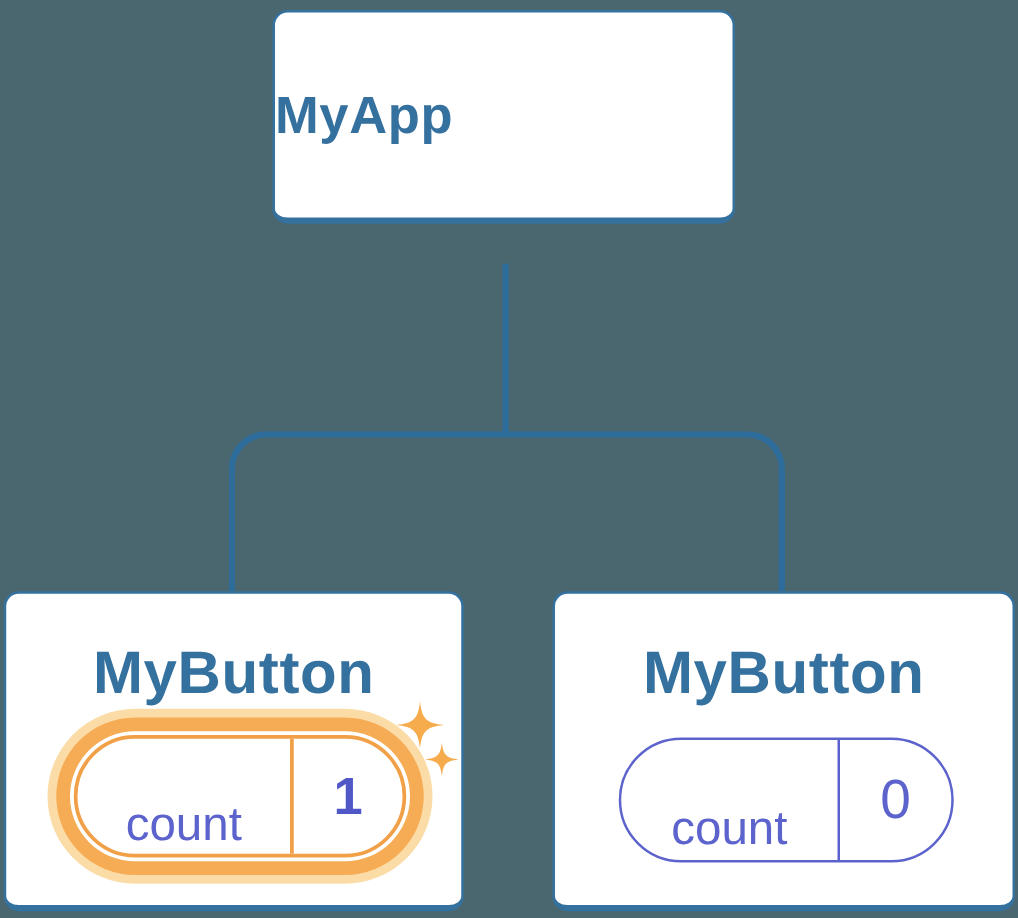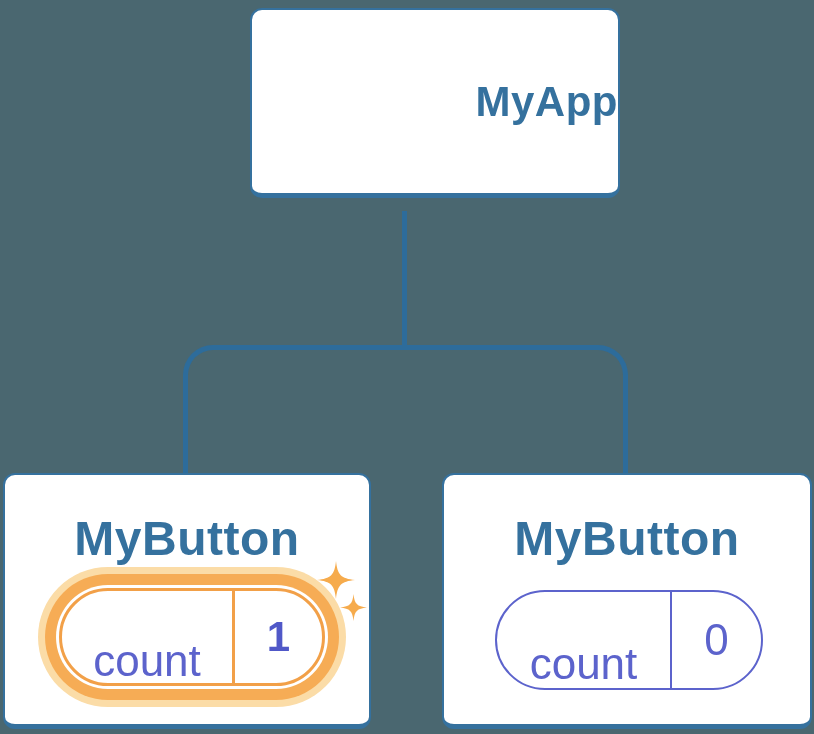--- a/index.html
+++ b/index.html
@@ -27,22 +27,22 @@
     border:5px solid var(--connector);border-bottom:none;
     border-radius:30px 30px 0 0;
   }
 
   
   .node{
     position:absolute;background:var(--node-fill);
     border:2px solid var(--node-border);border-bottom-width:5px;
     border-radius:12px;
   }
-  .node-root{left:218px;top:8px;width:370px;height:190px;
-    display:flex;align-items:center;justify-content:flex-end;margin-left:32px;}
+  .node-root{left:218px;top:8px;width:370px;height:171px;
+    display:flex;align-items:center;justify-content:flex-start;}
   .node-child-left{left:3px;top:473px;width:368px;height:256px;}
   .node-child-right{left:442px;top:473px;width:370px;height:256px;}
 
   .node-label{
     color:var(--node-text);font-weight:600;letter-spacing:.5px;
   }
   .root-label{font-size:42px;}
   .child-label{
     position:absolute;left:0;right:0;top:36px;text-align:center;font-size:48px;
   }
@@ -57,21 +57,21 @@
     box-shadow:0 0 0 3px #ffffff,
                0 0 0 14px var(--highlight-orange),
                0 0 0 21px var(--highlight-glow);
   }
   .pill-right{
     left:51px;top:115px;width:268px;height:100px;border-radius:50px;
     border:2px solid var(--state-purple);
   }
   .pill-key{
     flex:0 0 170px;display:flex;align-items:center;justify-content:center;
-    font-size:44px;color:var(--state-purple);margin-top:47px;
+    font-size:38px;color:var(--state-purple);margin-top:47px;
   }
   .pill-right .pill-key{flex-basis:173px;}
   .pill-divider{width:3px;background:var(--highlight-line);}
   .pill-right .pill-divider{width:2px;background:var(--state-purple);}
   .pill-value{
     flex:1;display:flex;align-items:center;justify-content:center;
     font-size:42px;color:var(--state-value);
   }
   .pill-left .pill-value{font-weight:700;}
   .pill-right .pill-value{font-weight:400;font-size:44px;color:var(--state-purple);}

